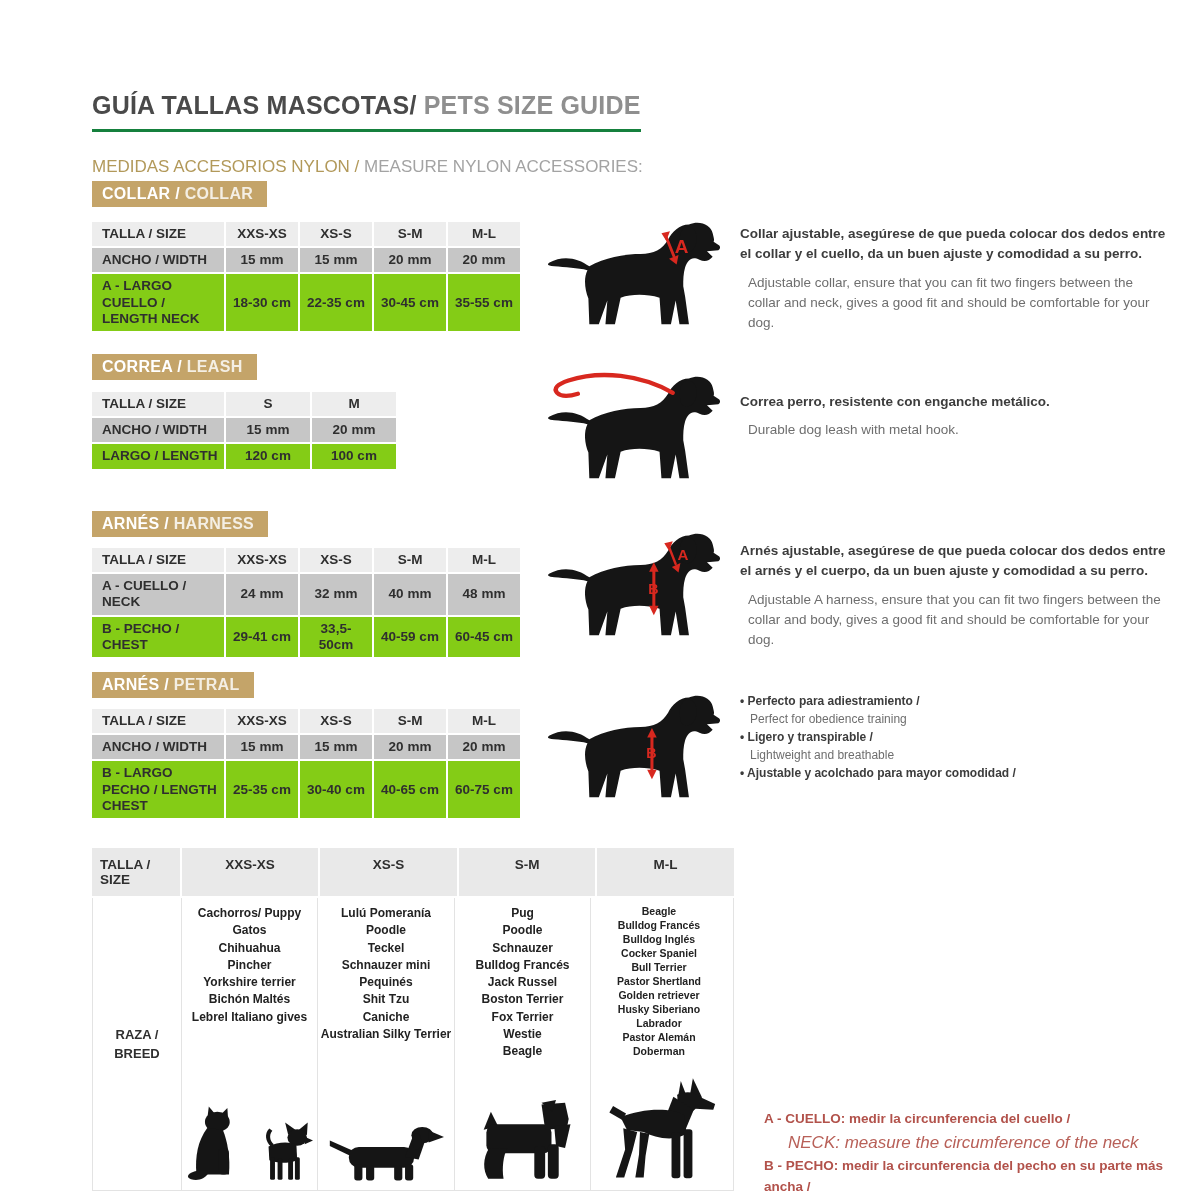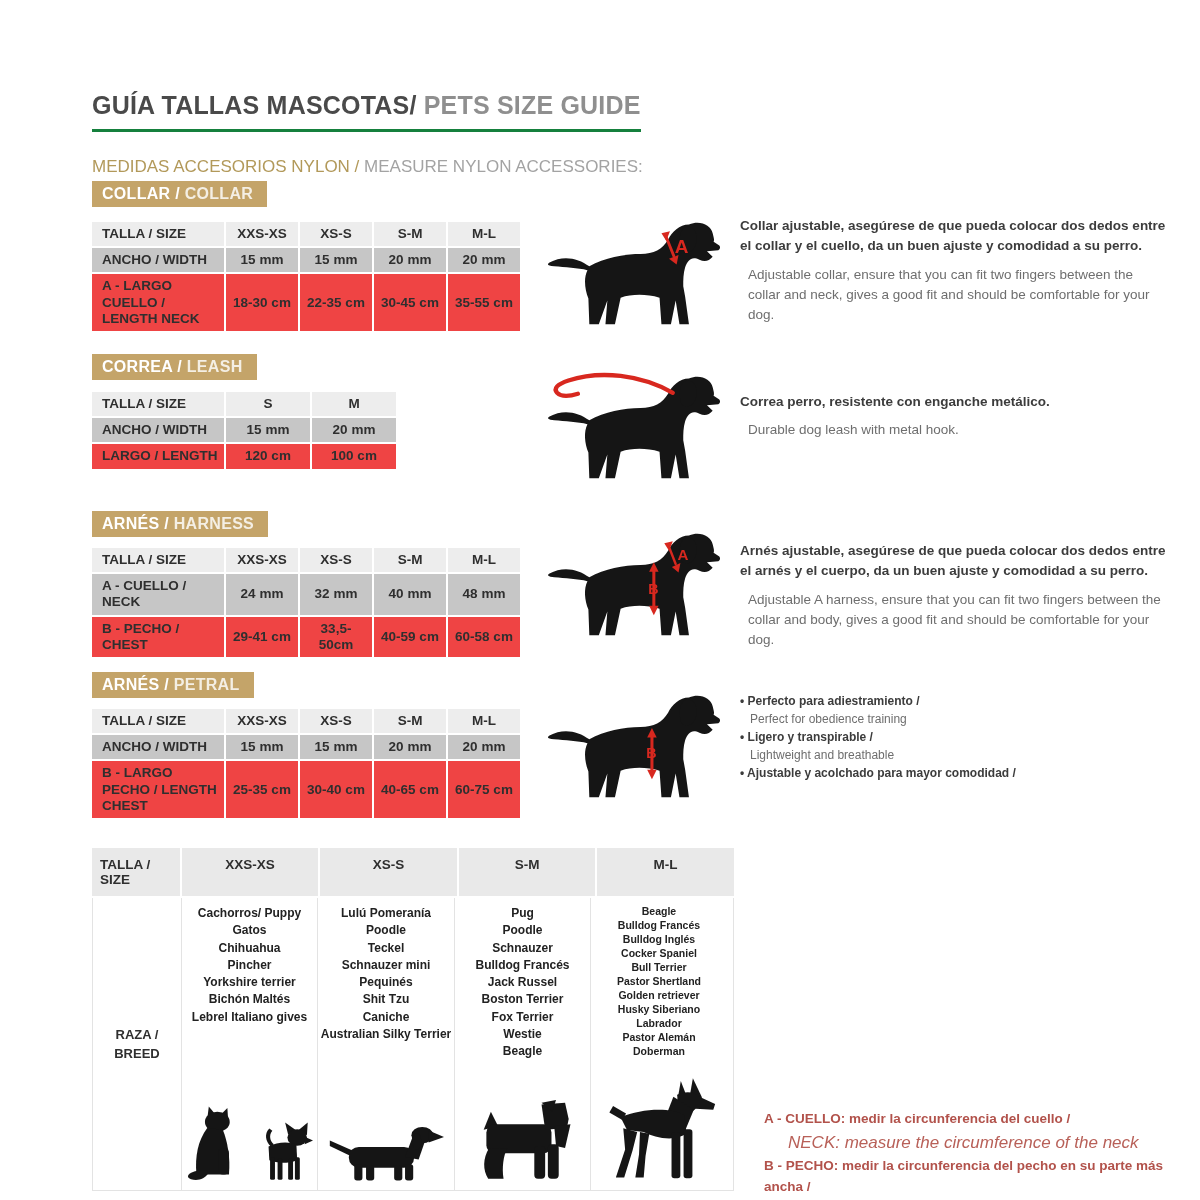--- a/index.html
+++ b/index.html
@@ -23,21 +23,21 @@
 
   
   table.size{border-collapse:separate;border-spacing:2px;}
   table.size th,table.size td{font-size:13.5px;font-weight:bold;color:#2f2f2f;
       text-align:center;padding:4px 4px;line-height:1.2;vertical-align:middle;}
   table.size .lbl{text-align:left;padding-left:10px;width:118px;}
   table.size .vc{width:64px;}
   table.size .vw{width:76px;}
   table.size thead th{background:#ededed;}
   table.size tr.g td{background:#c6c6c6;}
-  table.size tr.w td{background:#ef4444;}
+  table.size tr.w td{background:#84cc16;}
 
   
   .fig{width:185px;height:120px;}
   .sil{fill:#151515;}
   .red-f{fill:#d8281f;}
   .red-s{stroke:#d8281f;fill:none;stroke-linecap:round;}
   .mletter{fill:#d8281f;font-weight:bold;font-family:"Liberation Sans",sans-serif;}
 
   
   .desc{width:432px;font-size:13.5px;line-height:1.5;}
@@ -129,21 +129,21 @@
     <svg viewBox="0 0 195 125" width="185" height="119">
       <use href="#dog-body"></use>
       <g>
         <polygon class="red-f" points="128,21 137,19 133,29"></polygon>
         <line class="red-s" x1="133" y1="25" x2="141" y2="45" stroke-width="3"></line>
         <polygon class="red-f" points="136,48 146,44 144,54"></polygon>
         <text class="mletter" x="142" y="42" font-size="20">A</text>
       </g>
     </svg>
   </div>
-  <div class="abs desc" style="left:740px;top:216px;">
+  <div class="abs desc" style="left:740px;top:224px;">
     <p class="es">Collar ajustable, asegúrese de que pueda colocar dos dedos entre el collar y el cuello, da un buen ajuste y comodidad a su perro.</p>
     <p class="en">Adjustable collar, ensure that you can fit two fingers between the collar and neck, gives a good fit and should be comfortable for your dog.</p>
   </div>
 
   <div class="abs" style="left:92px;top:354px;">
     <span class="badge"><span>CORREA /</span><span class="en"> LEASH</span></span>
   </div>
   <table class="abs size" style="left:90px;top:390px;">
     <thead>
       <tr>
@@ -195,21 +195,21 @@
         <td>24 mm</td>
         <td>32 mm</td>
         <td>40 mm</td>
         <td>48 mm</td>
       </tr>
       <tr class="w">
         <td class="lbl">B - PECHO / CHEST</td>
         <td>29-41 cm</td>
         <td>33,5-50cm</td>
         <td>40-59 cm</td>
-        <td>60-58 cm</td>
+        <td>60-45 cm</td>
       </tr>
     </tbody>
   </table>
   <div class="abs fig" style="left:540px;top:524px;">
     <svg viewBox="0 0 195 125" width="185" height="119">
       <use href="#dog-body"></use>
       <g>
         <polygon class="red-f" points="131,20 140,18 136,28"></polygon>
         <line class="red-s" x1="136" y1="24" x2="143" y2="42" stroke-width="2.5"></line>
         <polygon class="red-f" points="139,45 148,41 146,51"></polygon>

